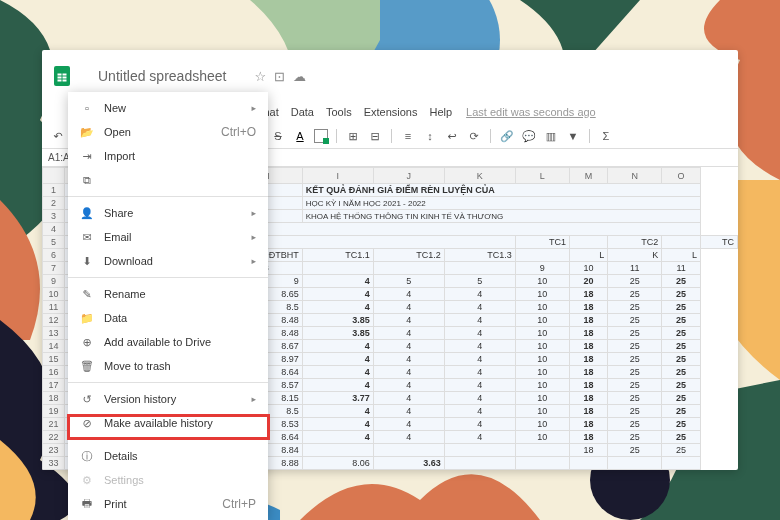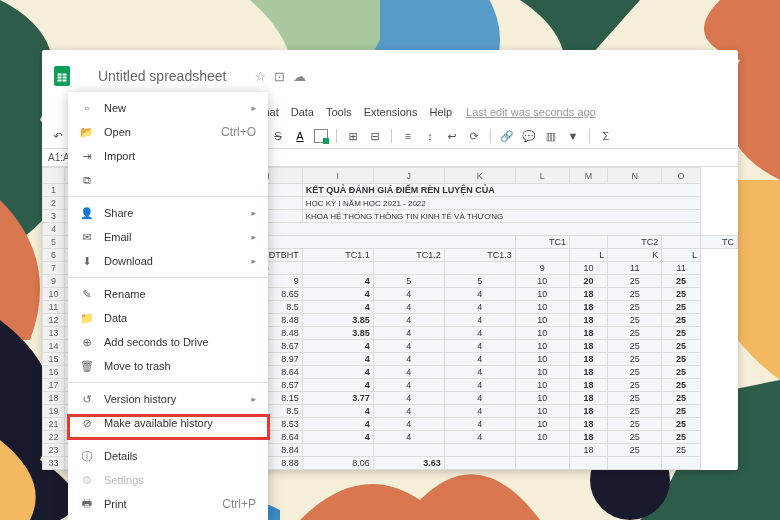--- a/index.html
+++ b/index.html
@@ -456,21 +456,21 @@
   <div class="mi">
       <span class="ic">✎</span>
       <span class="lbl">Rename</span>
     </div>
   <div class="mi">
       <span class="ic">📁</span>
       <span class="lbl">Data</span>
     </div>
   <div class="mi">
       <span class="ic">⊕</span>
-      <span class="lbl">Add seconds to Drive</span>
+      <span class="lbl">Add available to Drive</span>
     </div>
   <div class="mi">
       <span class="ic">🗑</span>
       <span class="lbl">Move to trash</span>
     </div>
   <hr>
   <div class="mi">
       <span class="ic">↺</span>
       <span class="lbl">Version history</span>
       <span class="arr">▸</span>

